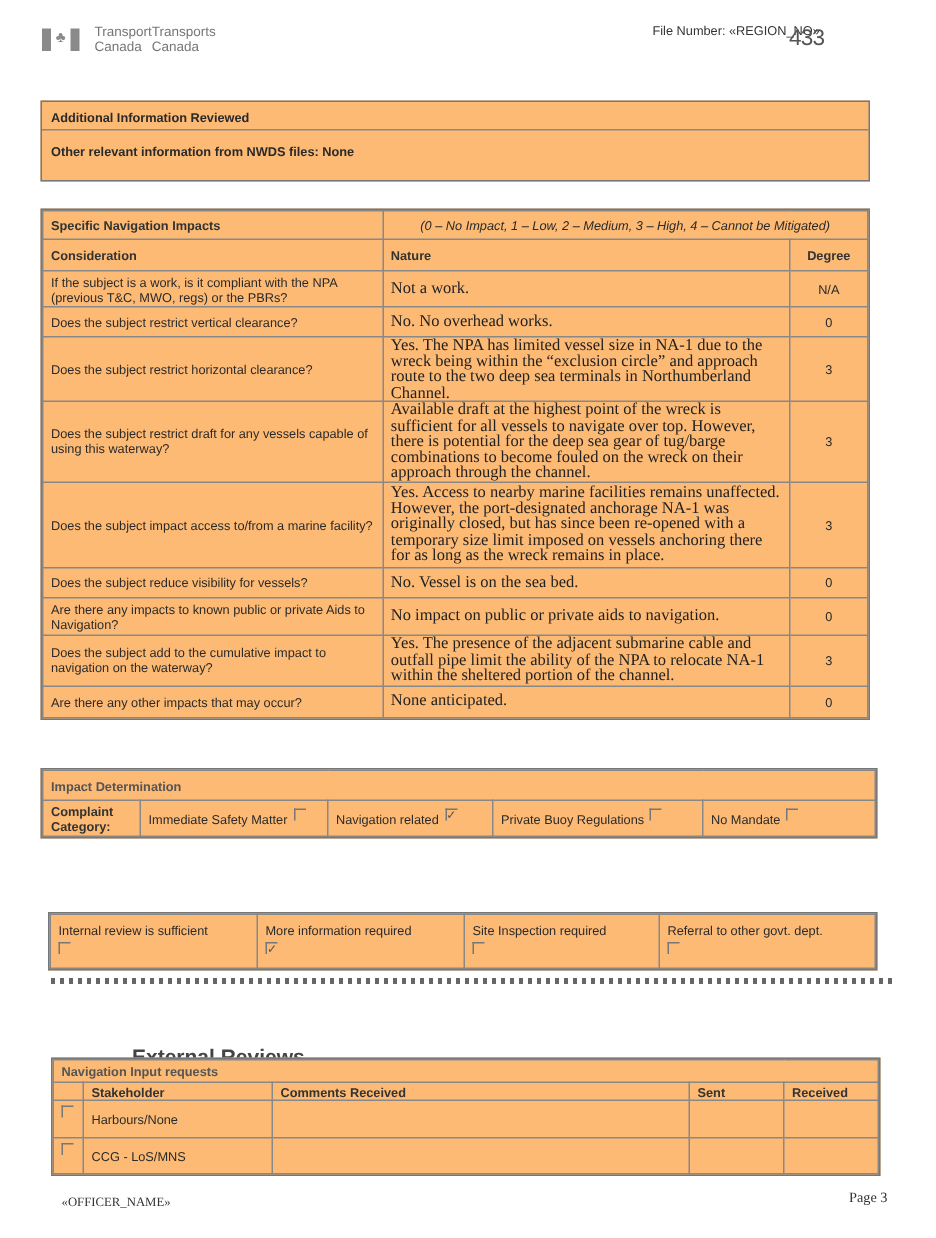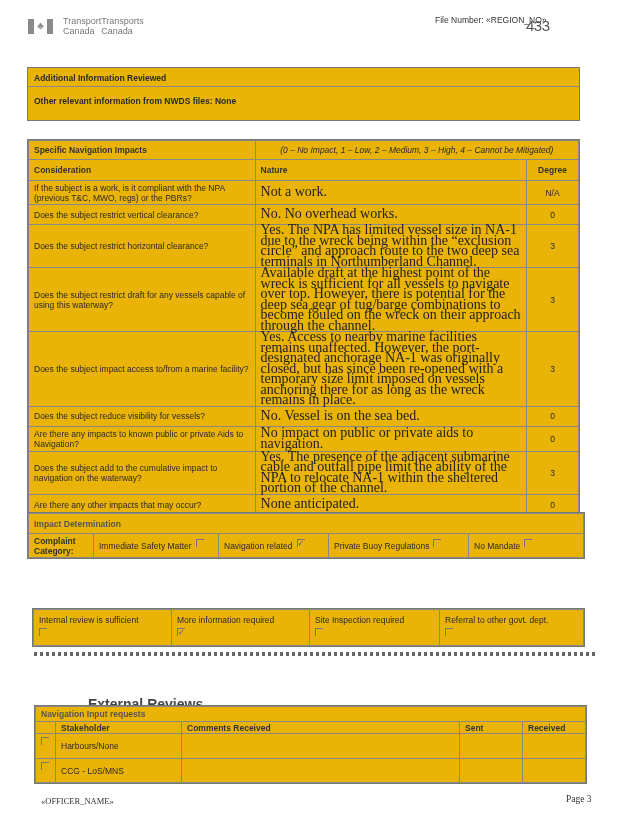--- a/index.html
+++ b/index.html
@@ -10,25 +10,25 @@
     .header { position: absolute; left: 0; top: 0; width: 624px; height: 50px; }
     .logo { position: absolute; left: 28px; top: 16px; display: flex; align-items: center; }
     .flag { display: flex; align-items: center; gap: 2px; }
     .flag .bar { width: 6px; height: 15px; background: #8a8a8a; }
     .flag .leaf { width: 9px; height: 10px; color: #8a8a8a; font-size: 10px; line-height: 10px; text-align: center; }
     .logo-text { margin-left: 10px; font-size: 9px; color: #777; line-height: 10px; }
     .logo-text2 { font-size: 9px; color: #777; line-height: 10px; }
     .file-number { position: absolute; left: 435px; top: 15px; font-size: 8.5px; color: #333; }
     .stamp { position: absolute; left: 526px; top: 17px; font-size: 15px; color: #555; letter-spacing: -0.5px; }
 
-    .box { position: absolute; border: 1px solid #777; background: #eab308; }
+    .box { position: absolute; border: 1px solid #777; background: #fdba74; }
     table { border-collapse: collapse; width: 100%; }
     td, th { border: 1px solid #888; padding: 0 5px; font-size: 8.5px; text-align: left; vertical-align: middle; font-weight: normal; }
     .b { font-weight: bold; color: #333; }
-    .serif { font-family: "Liberation Serif", serif; font-size: 14px; line-height: 10.5px; color: #222; margin-top: 13px; }
+    .serif { font-family: "Liberation Serif", serif; font-size: 11px; line-height: 10.5px; color: #222; margin-top: 13px; }
     .center { text-align: center; }
     .italic { font-style: italic; }
 
     .addl { left: 27px; top: 67px; width: 551px; height: 52px; }
     .addl .row1 { height: 19px; border-bottom: 1px solid #888; font-size: 8.5px; font-weight: bold; padding: 5px 6px 0; box-sizing: border-box; }
     .addl .row2 { font-size: 8.5px; font-weight: bold; padding: 9px 6px 0; }
 
     .nav { left: 27px; top: 139px; width: 551px; }
     .nav td { height: 18px; }
     .chk { display: inline-block; width: 7px; height: 7px; border-left: 1.2px solid #777; border-top: 1.2px solid #777; margin-left: 4px; vertical-align: top; position: relative; top: -2px; font-size: 8px; line-height: 7px; color: #555; }

